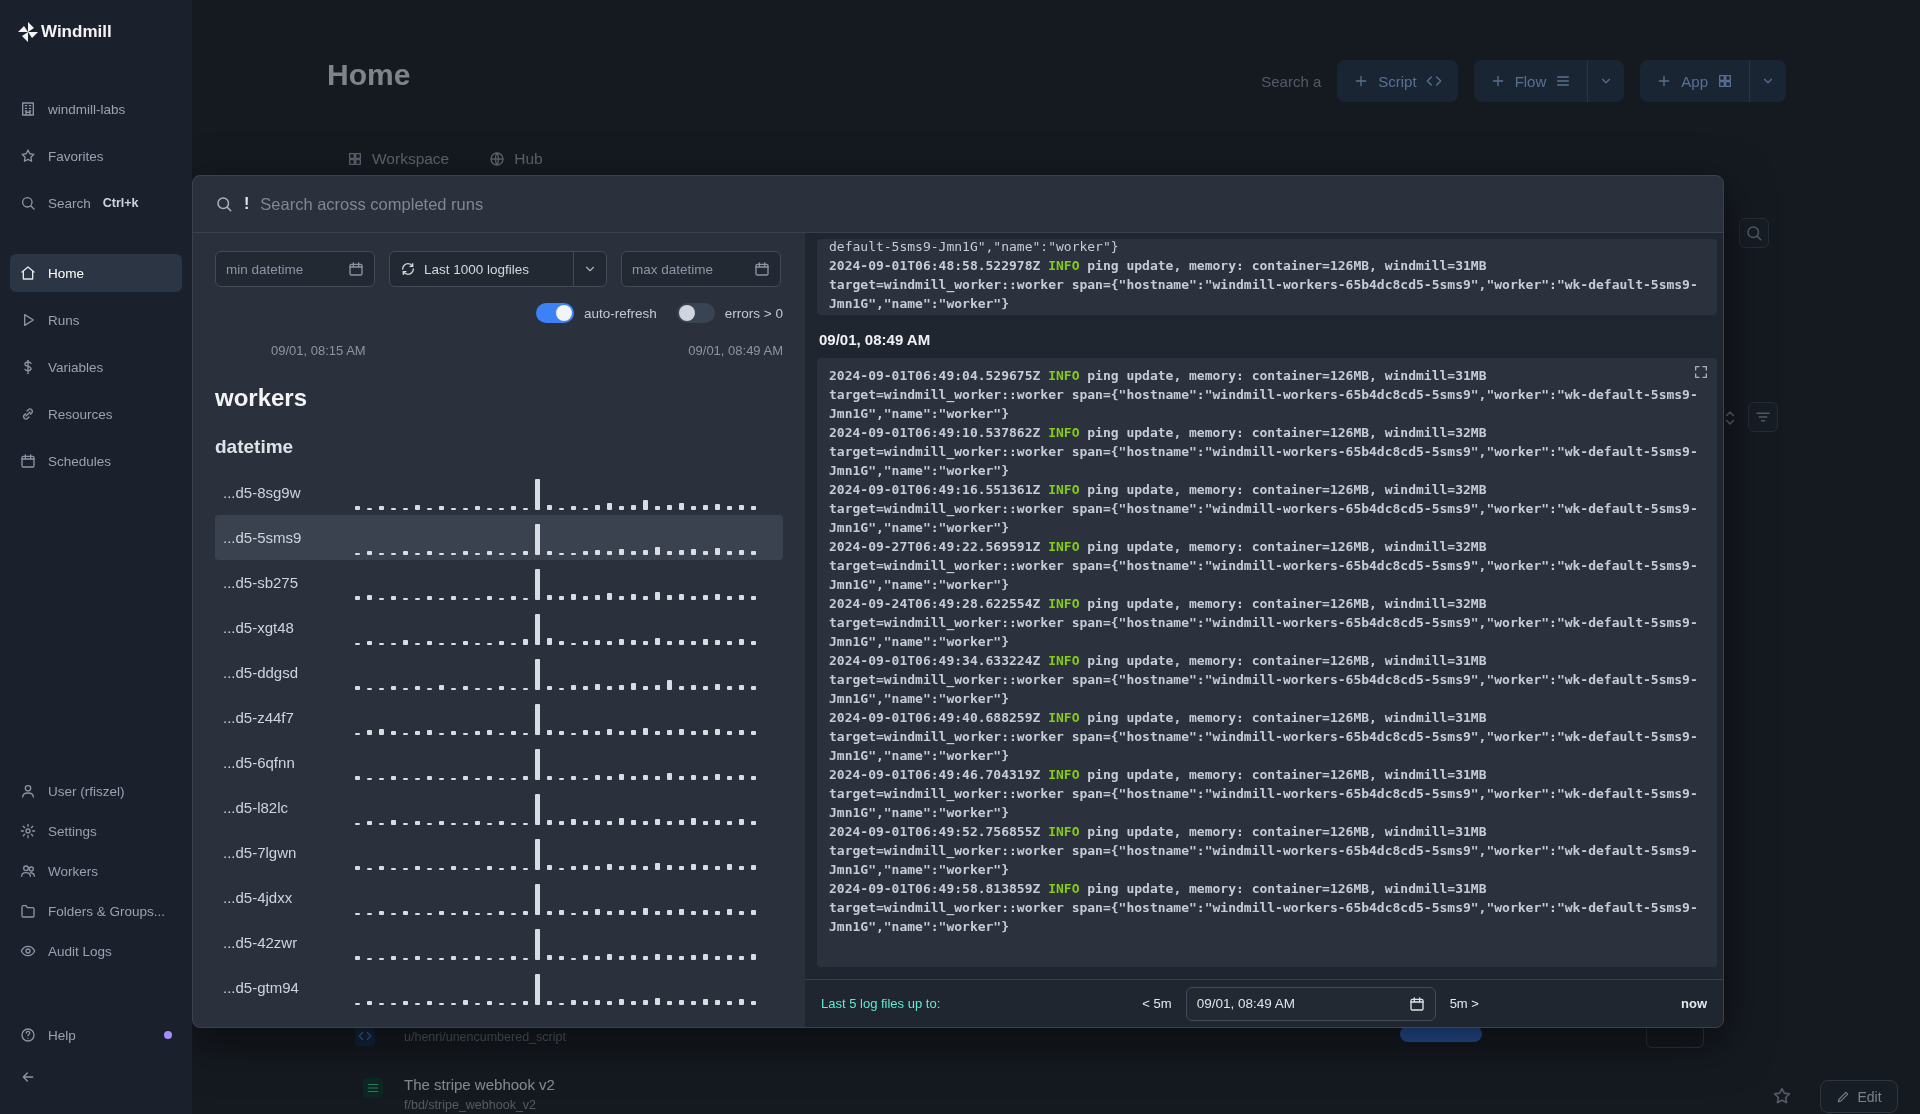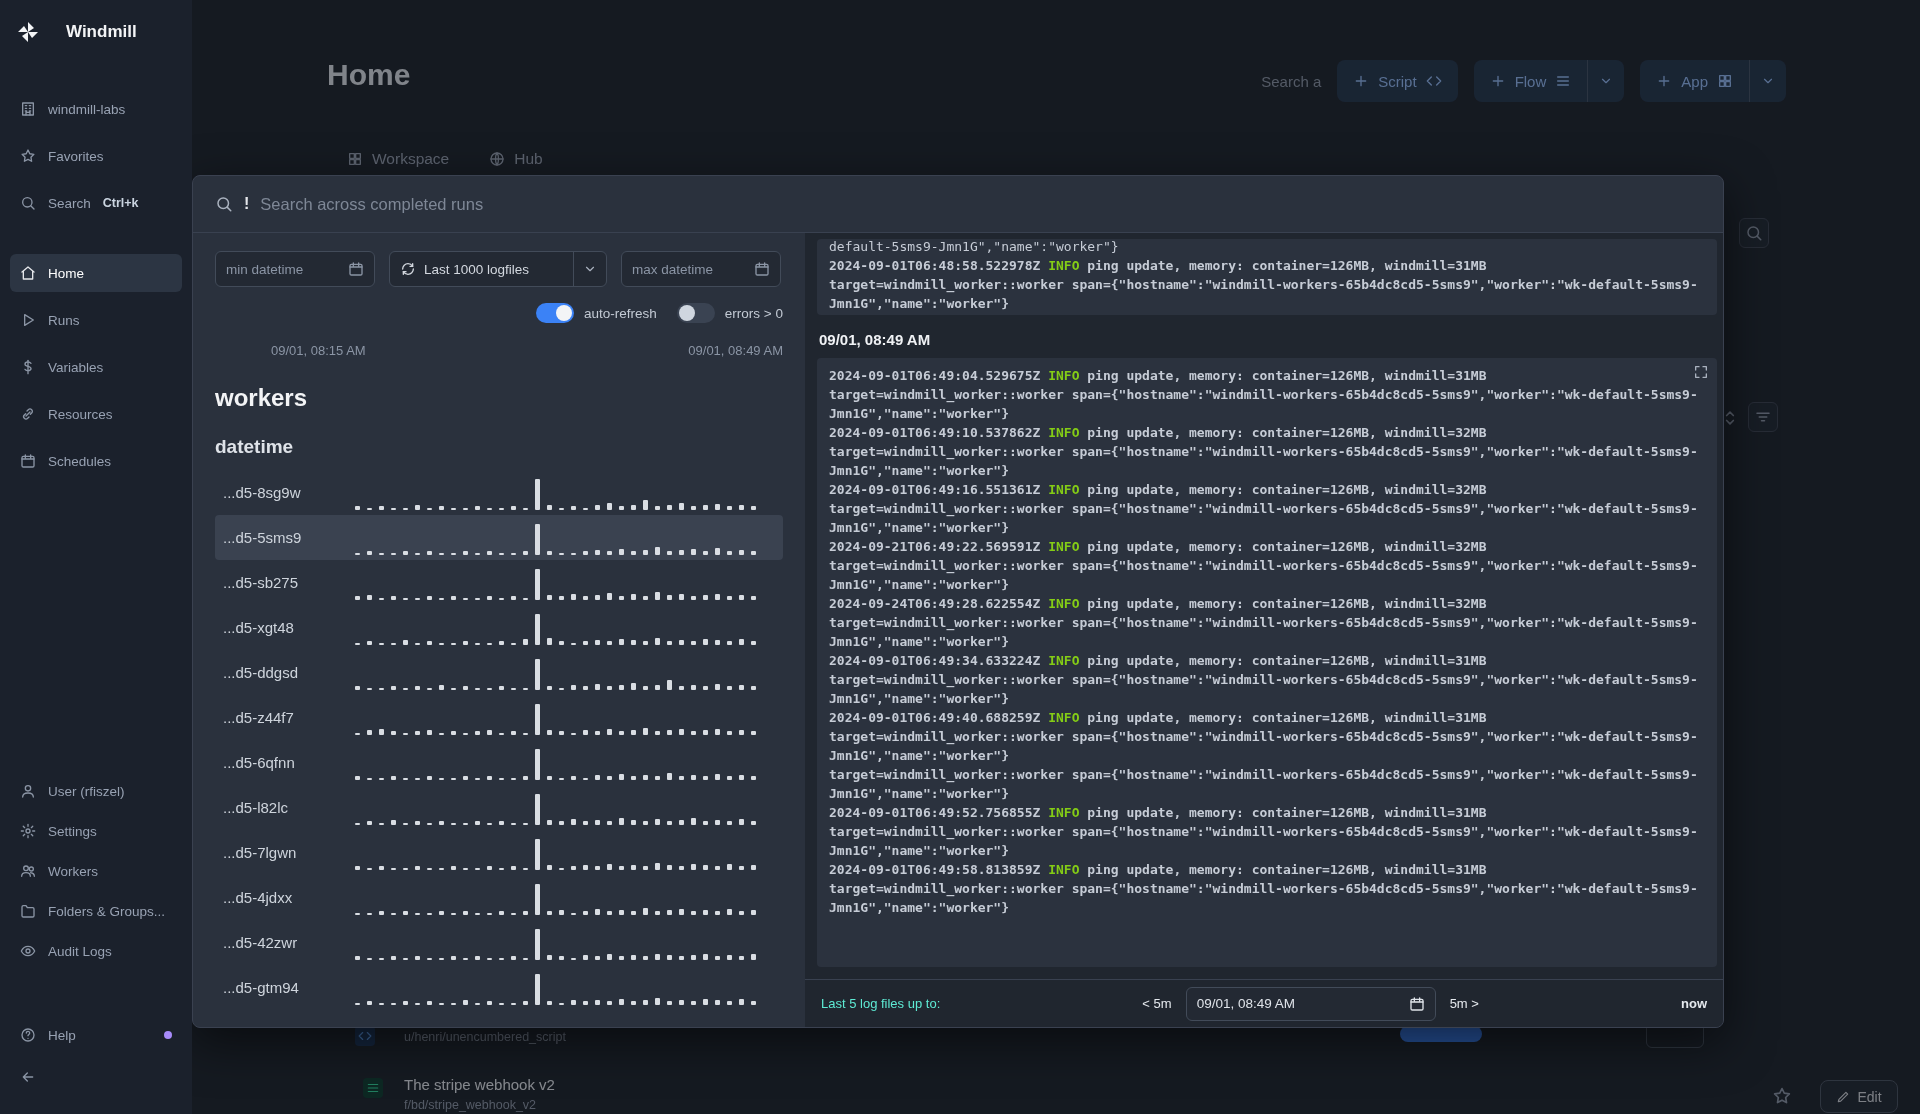--- a/index.html
+++ b/index.html
@@ -4,21 +4,21 @@
 <style>
   * { margin:0; padding:0; box-sizing:border-box; }
   html,body { width:1920px; height:1114px; overflow:hidden; background:#161b23;
     font-family:"Liberation Sans", sans-serif; }
   .icon { display:inline-flex; align-items:center; justify-content:center; flex:none; }
   .icon svg { width:100%; height:100%; }
   .i14{width:14px;height:14px}.i16{width:16px;height:16px}.i18{width:18px;height:18px}.i24{width:24px;height:24px}
 
   
   .sidebar { position:absolute; left:0; top:0; width:192px; height:1114px; background:#1b212c; z-index:40; }
-  .brand { height:64px; display:flex; align-items:center; gap:26px; padding:0 16px; color:#f3f4f6; }
+  .brand { height:64px; display:flex; align-items:center; gap:1px; padding:0 16px; color:#f3f4f6; }
   .brand-label { font-size:17px; font-weight:700; color:#f3f4f6; }
   .side-nav { padding:26px 10px 0; }
   .side-item { height:38px; margin-bottom:9px; display:flex; align-items:center; gap:12px;
     padding:0 10px; border-radius:6px; color:#98a2b3; font-size:13.5px; cursor:pointer; }
   .side-item .icon { color:#8b95a5; }
   .side-item.gap { margin-top:32px; }
   .side-item.active { background:#2c3543; color:#ffffff; }
   .side-item.active .icon { color:#e5e7eb; }
   .side-shortcut { font-size:12.5px; font-weight:700; color:#cbd5e1; }
   .side-bottom { position:absolute; bottom:14px; left:10px; right:10px; }
@@ -1056,36 +1056,37 @@
             </div>
             <div class="log-entry">
               <div class="log-line"><span class="log-ts">2024-09-01T06:49:10.537862Z</span> <span class="log-level">INFO</span> <span class="log-msg">ping update, memory: container=126MB, windmill=32MB</span></div>
               <div class="log-line">target=windmill_worker::worker span={"hostname":"windmill-workers-65b4dc8cd5-5sms9","worker":"wk-default-5sms9-Jmn1G","name":"worker"}</div>
             </div>
             <div class="log-entry">
               <div class="log-line"><span class="log-ts">2024-09-01T06:49:16.551361Z</span> <span class="log-level">INFO</span> <span class="log-msg">ping update, memory: container=126MB, windmill=32MB</span></div>
               <div class="log-line">target=windmill_worker::worker span={"hostname":"windmill-workers-65b4dc8cd5-5sms9","worker":"wk-default-5sms9-Jmn1G","name":"worker"}</div>
             </div>
             <div class="log-entry">
-              <div class="log-line"><span class="log-ts">2024-09-21T06:49:22.569591Z</span> <span class="log-level">INFO</span> <span class="log-msg">ping update, memory: container=126MB, windmill=32MB</span></div>
+              <div class="log-line"><span class="log-ts">2024-09-27T06:49:22.569591Z</span> <span class="log-level">INFO</span> <span class="log-msg">ping update, memory: container=126MB, windmill=32MB</span></div>
               <div class="log-line">target=windmill_worker::worker span={"hostname":"windmill-workers-65b4dc8cd5-5sms9","worker":"wk-default-5sms9-Jmn1G","name":"worker"}</div>
             </div>
             <div class="log-entry">
               <div class="log-line"><span class="log-ts">2024-09-24T06:49:28.622554Z</span> <span class="log-level">INFO</span> <span class="log-msg">ping update, memory: container=126MB, windmill=32MB</span></div>
               <div class="log-line">target=windmill_worker::worker span={"hostname":"windmill-workers-65b4dc8cd5-5sms9","worker":"wk-default-5sms9-Jmn1G","name":"worker"}</div>
             </div>
             <div class="log-entry">
               <div class="log-line"><span class="log-ts">2024-09-01T06:49:34.633224Z</span> <span class="log-level">INFO</span> <span class="log-msg">ping update, memory: container=126MB, windmill=31MB</span></div>
               <div class="log-line">target=windmill_worker::worker span={"hostname":"windmill-workers-65b4dc8cd5-5sms9","worker":"wk-default-5sms9-Jmn1G","name":"worker"}</div>
             </div>
             <div class="log-entry">
               <div class="log-line"><span class="log-ts">2024-09-01T06:49:40.688259Z</span> <span class="log-level">INFO</span> <span class="log-msg">ping update, memory: container=126MB, windmill=31MB</span></div>
               <div class="log-line">target=windmill_worker::worker span={"hostname":"windmill-workers-65b4dc8cd5-5sms9","worker":"wk-default-5sms9-Jmn1G","name":"worker"}</div>
             </div>
             <div class="log-entry">
+              <div class="log-line"><span class="log-ts">2024-09-01T06:49:46.704319Z</span> <span class="log-level">INFO</span> <span class="log-msg">ping update, memory: container=126MB, windmill=31MB</span></div>
               <div class="log-line">target=windmill_worker::worker span={"hostname":"windmill-workers-65b4dc8cd5-5sms9","worker":"wk-default-5sms9-Jmn1G","name":"worker"}</div>
             </div>
             <div class="log-entry">
               <div class="log-line"><span class="log-ts">2024-09-01T06:49:52.756855Z</span> <span class="log-level">INFO</span> <span class="log-msg">ping update, memory: container=126MB, windmill=31MB</span></div>
               <div class="log-line">target=windmill_worker::worker span={"hostname":"windmill-workers-65b4dc8cd5-5sms9","worker":"wk-default-5sms9-Jmn1G","name":"worker"}</div>
             </div>
             <div class="log-entry">
               <div class="log-line"><span class="log-ts">2024-09-01T06:49:58.813859Z</span> <span class="log-level">INFO</span> <span class="log-msg">ping update, memory: container=126MB, windmill=31MB</span></div>
               <div class="log-line">target=windmill_worker::worker span={"hostname":"windmill-workers-65b4dc8cd5-5sms9","worker":"wk-default-5sms9-Jmn1G","name":"worker"}</div>
             </div>

